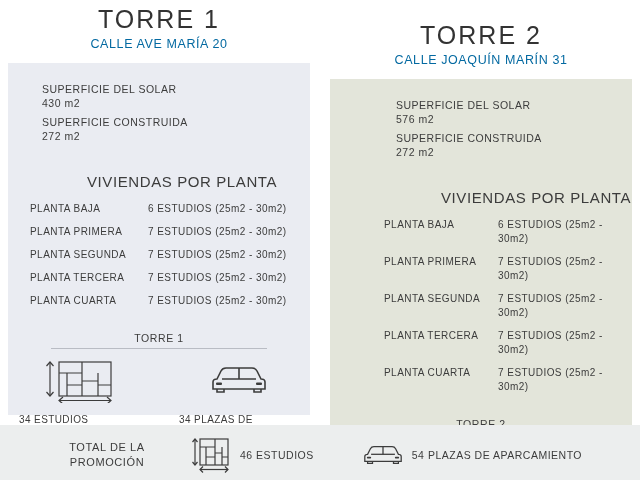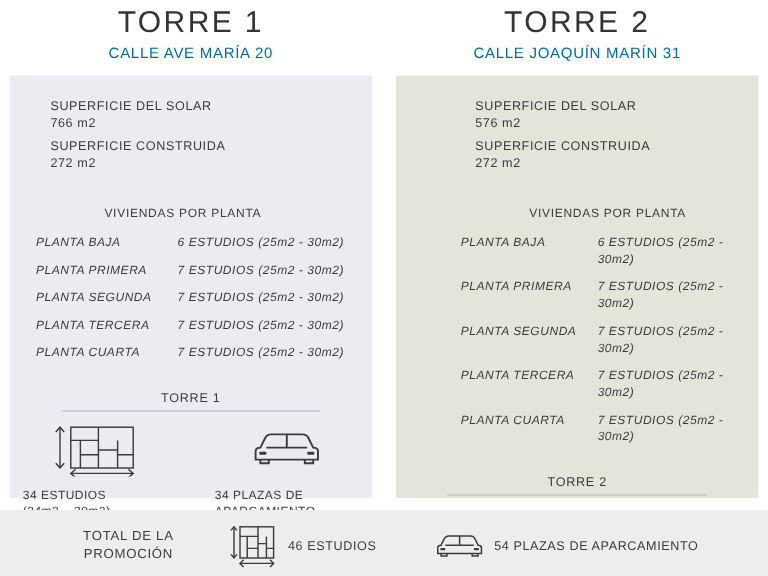--- a/index.html
+++ b/index.html
@@ -26,21 +26,21 @@
     width: 640px;
     height: 425px;
     box-sizing: border-box;
   }
   .col {
     width: 320px;
     box-sizing: border-box;
     position: relative;
   }
   .col-left { padding: 0 10px 0 8px; }
-  .col-right { padding: 0 8px 0 10px; }
+  .col-right { padding: 16px 8px 0 10px; }
 
   .title-block {
     text-align: center;
     padding-top: 4px;
   }
   .tower-title {
     font-size: 25px;
     letter-spacing: 2px;
     color: #333333;
     font-weight: normal;
@@ -72,35 +72,34 @@
     line-height: 14px;
     margin: 5px 0;
     flex-direction: column;
   }
   .panel-left .kv { padding-left: 34px; }
   .panel-right .kv { padding-left: 66px; }
   .kv .k { width: 152px; }
   .kv .v { }
 
   .section-head {
-    font-size: 10px;
+    font-size: 15px;
     letter-spacing: 0.6px;
     margin-top: 30px;
     margin-bottom: 12px;
   }
   .panel-left .section-head { padding-left: 79px; }
   .panel-right .section-head { padding-left: 111px; }
 
   .row {
     display: flex;
     font-size: 10px;
     letter-spacing: 0.45px;
     line-height: 14px;
     margin: 9px 0;
-    font-style: italic;
   }
   .panel-left .row { padding-left: 22px; }
   .panel-right .row { padding-left: 54px; }
   .row .lbl { width: 118px; }
   .row .val { }
 
   .subtotal-title {
     text-align: center;
     font-size: 10.5px;
     letter-spacing: 0.6px;
@@ -195,21 +194,21 @@
     <div class="col col-left">
       <div class="title-block">
         <div class="tower-title">TORRE 1</div>
         <div class="tower-address">CALLE AVE MARÍA 20</div>
       </div>
 
       <div class="panel panel-left">
 
         <div class="kv">
           <span class="k">SUPERFICIE DEL SOLAR</span>
-          <span class="v">766 m2</span>
+          <span class="v">430 m2</span>
         </div>
         <div class="kv">
           <span class="k">SUPERFICIE CONSTRUIDA</span>
           <span class="v">272 m2</span>
         </div>
 
         <div class="section-head">VIVIENDAS POR PLANTA</div>
 
         <div class="row">
           <span class="lbl">PLANTA BAJA</span>

